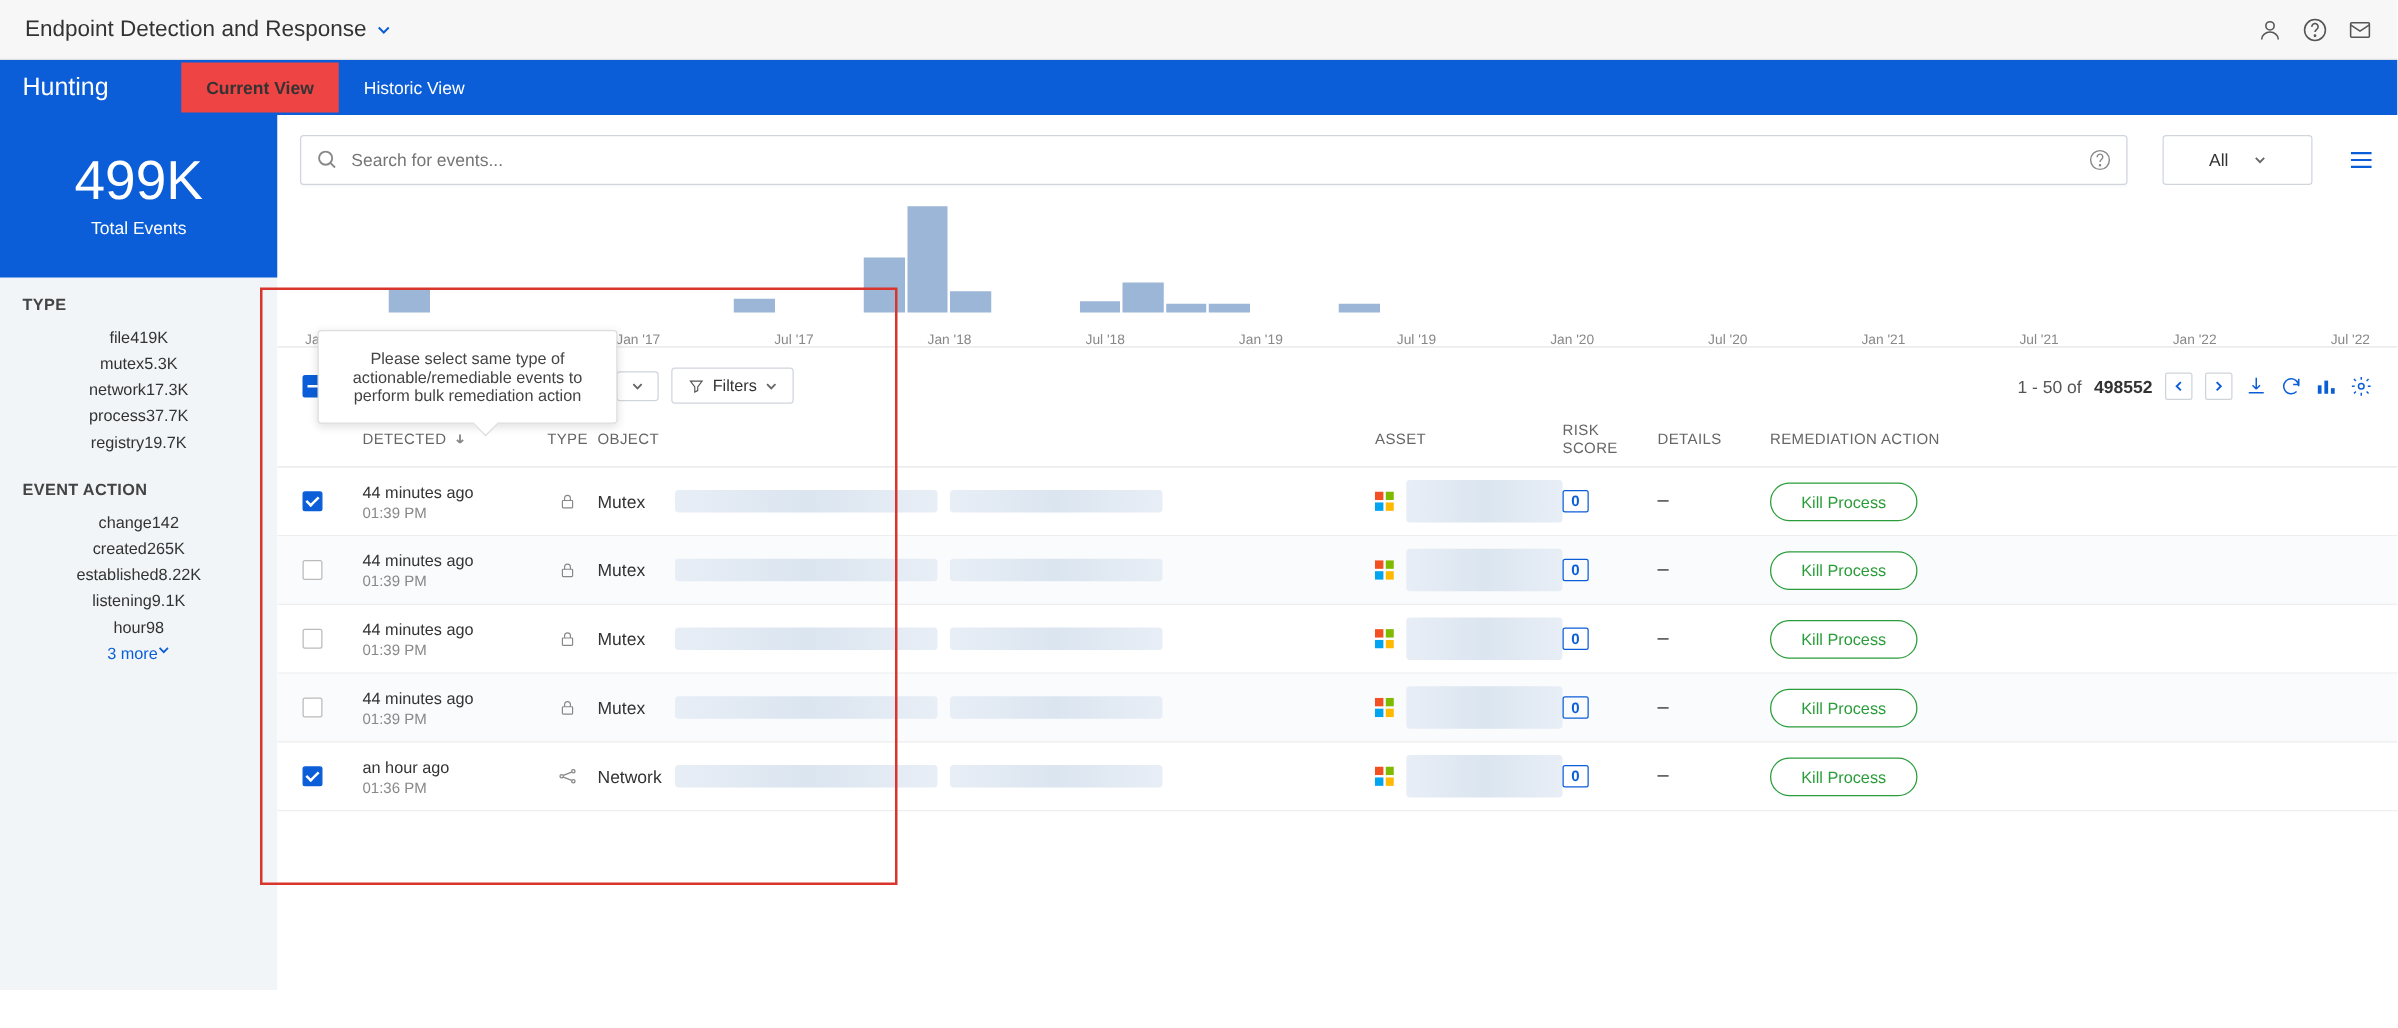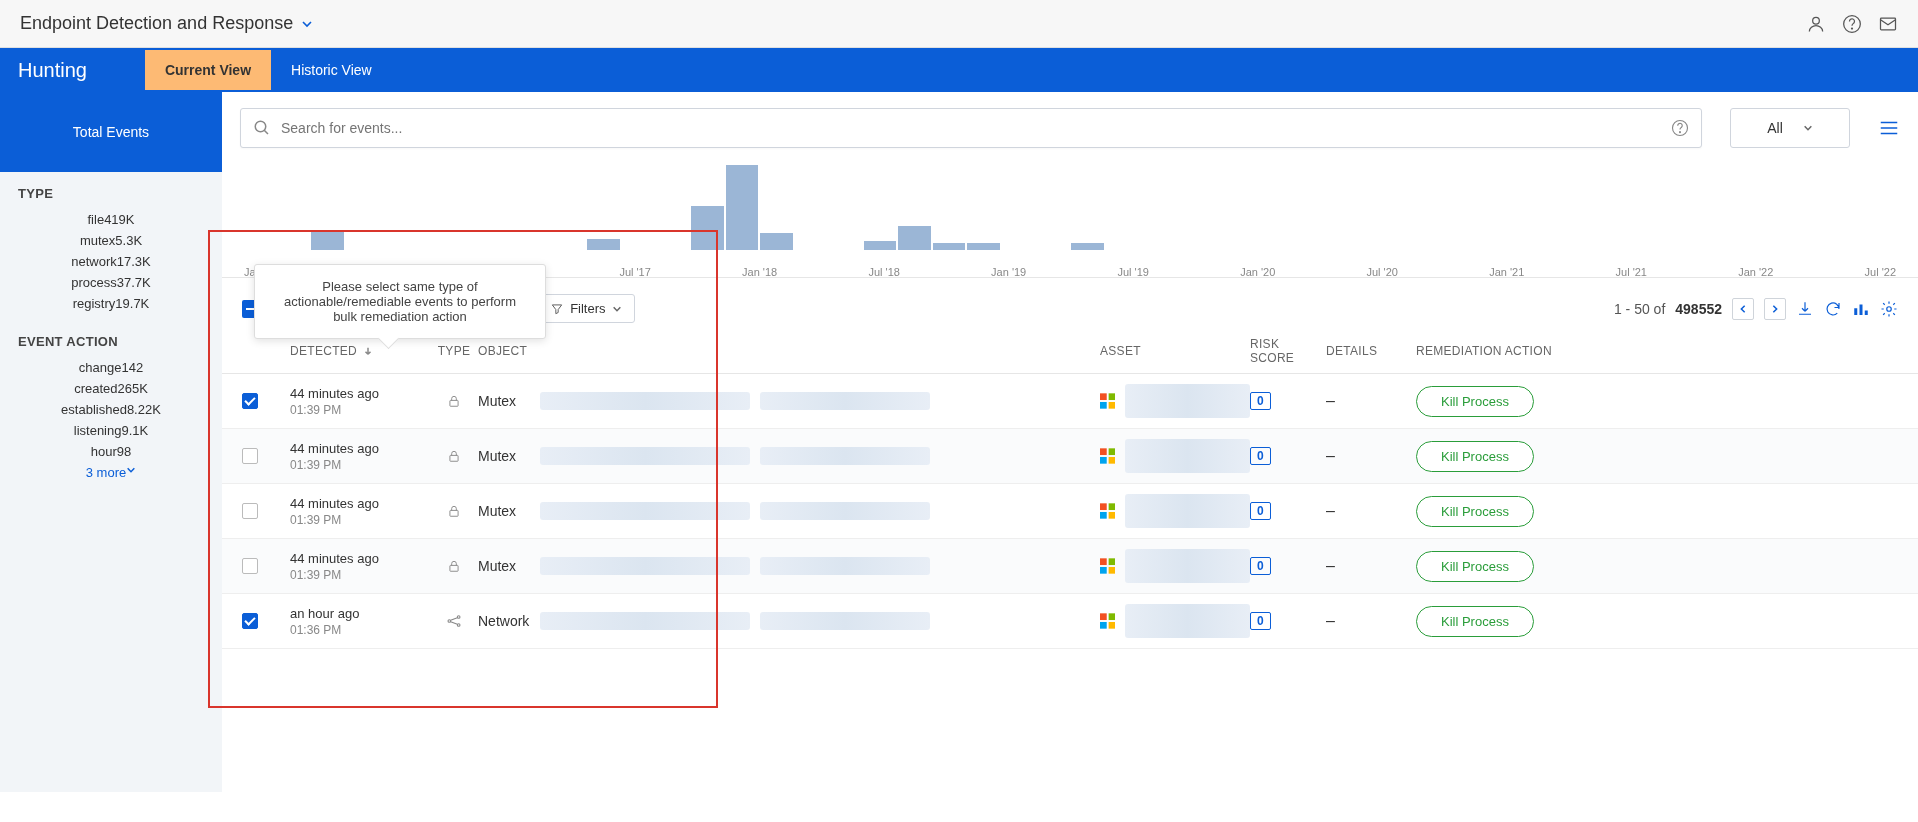--- a/index.html
+++ b/index.html
@@ -11,21 +11,21 @@
 .chevron-down { width: 12px; height: 12px; }
 .topnav { display: flex; gap: 24px; }
 .topnav-item { font-size: 13px; letter-spacing: 0.5px; color: #555; padding: 14px 0; cursor: pointer; }
 .topnav-item.active { color: #000; font-weight: 600; border-bottom: 3px solid #0b5ed7; }
 .topbar-right { display: flex; gap: 16px; align-items: center; }
 .topbar-icon { width: 20px; height: 20px; stroke: #555; fill: none; stroke-width: 1.5; cursor: pointer; }
 
 .blue-header { background: #0b5ed7; color: #fff; display: flex; align-items: center; height: 44px; }
 .page-title { font-size: 20px; font-weight: 400; padding: 0 18px; }
 .tab { padding: 12px 20px; cursor: pointer; font-size: 14px; color: #fff; }
-.tab.active { background: #fdba74; color: #333; font-weight: 600; }
+.tab.active { background: #ef4444; color: #333; font-weight: 600; }
 
 .main { display: flex; }
 
 .sidebar { width: 222px; background: #f2f5f8; min-height: 700px; }
 .big-stat { background: #0b5ed7; color: #fff; text-align: center; padding: 28px 10px 32px; }
 .big-count { font-size: 44px; font-weight: 400; }
 .big-label { font-size: 14px; margin-top: 4px; }
 .facet-section { padding: 14px 18px 6px; }
 .facet-heading { font-size: 13px; font-weight: 600; color: #444; letter-spacing: 0.3px; margin-bottom: 8px; }
 .facet-item { display: flex; justify-content: center; font-size: 13px; color: #333; padding: 3px 0; cursor: pointer; }
@@ -84,21 +84,21 @@
 .lock-icon { width: 14px; height: 14px; stroke: #888; fill: none; stroke-width: 1.6; }
 .share-icon { width: 16px; height: 16px; stroke: #888; fill: none; stroke-width: 1.6; }
 .object-label { font-size: 14px; color: #333; }
 .blur-bar { height: 18px; border-radius: 3px; background: linear-gradient(90deg,#e8eef6,#dbe5f0,#e8eef6); }
 .win-logo { width: 16px; height: 16px; }
 .blur-asset { height: 34px; width: 130px; border-radius: 3px; background: linear-gradient(90deg,#e8eef6,#dbe5f0,#e8eef6); }
 .risk-badge { border: 1px solid #0b5ed7; color: #0b5ed7; border-radius: 2px; font-size: 12px; padding: 1px 6px; font-weight: 600; }
 .details-dash { font-size: 16px; color: #333; }
 .kill-btn { border: 1px solid #2a9d3a; color: #2a9d3a; background: #fff; border-radius: 18px; padding: 7px 24px; font-size: 13px; cursor: pointer; }
 
-.tooltip-box { position: absolute; left: 32px; top: 106px; width: 292px; background: #fff; border: 1px solid #ddd; border-radius: 3px; box-shadow: 0 2px 8px rgba(0,0,0,0.12); padding: 14px 18px; font-size: 13px; color: #444; text-align: center; }
+.tooltip-box { position: absolute; left: 32px; top: 106px; width: 240px; background: #fff; border: 1px solid #ddd; border-radius: 3px; box-shadow: 0 2px 8px rgba(0,0,0,0.12); padding: 14px 18px; font-size: 13px; color: #444; text-align: center; }
 .tooltip-box::after { content: ""; position: absolute; bottom: -8px; left: 126px; width: 14px; height: 14px; background: #fff; border-right: 1px solid #ddd; border-bottom: 1px solid #ddd; transform: rotate(45deg); }
 
 .highlight-rect { position: absolute; border: 2px solid #d9352c; pointer-events: none; left: -14px; top: 72px; width: 510px; height: 478px; }
 
 .chev { width: 10px; height: 10px; stroke: #666; fill: none; stroke-width: 1.8; }
 </style>
 </head>
 <body>
 
 <div class="topbar">
@@ -130,20 +130,21 @@
   <div id="tabs" style="display:flex;margin-left:40px;">
       <div class="tab active">Current View</div>
       <div class="tab">Historic View</div>
     </div>
 </div>
 
 <div class="main">
 
   <div class="sidebar">
     <div class="big-stat">
+      <div class="big-count">499K</div>
       <div class="big-label">Total Events</div>
     </div>
     <div class="facet-section">
       <div class="facet-heading">TYPE</div>
       <div id="facet-type-items">
           <div class="facet-item">
             <span>file</span>
             <span>419K</span>
           </div>
           <div class="facet-item">

